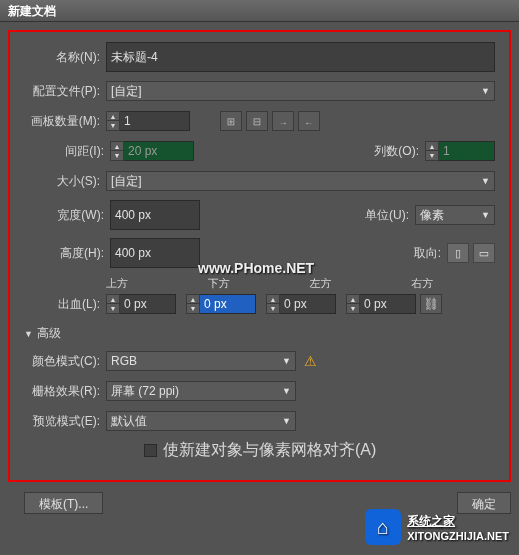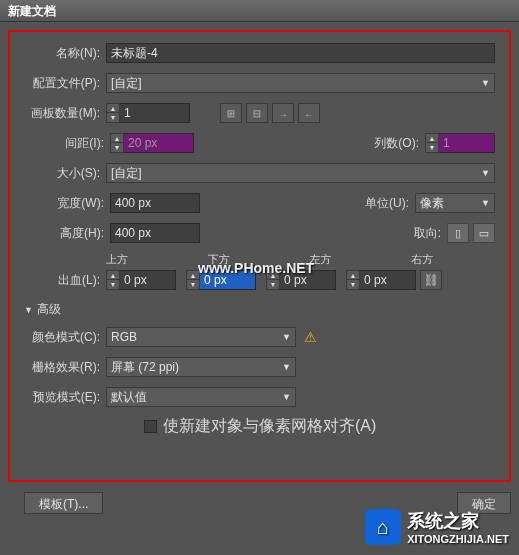--- a/index.html
+++ b/index.html
@@ -3,51 +3,51 @@
 <meta charset="utf-8">
 <style>
 * { box-sizing: border-box; margin: 0; padding: 0; font-family: "Microsoft YaHei", SimSun, sans-serif; }
 body { background: #4a4a4a; width: 519px; height: 555px; overflow: hidden; position: relative; }
 .titlebar { background: linear-gradient(#6b6b6b, #555); height: 22px; color: #fff; font-size: 12px; padding: 3px 8px; border-bottom: 1px solid #333; font-weight: bold; }
 .dialog { background: #535353; padding: 8px; height: calc(100% - 22px); }
 .redbox { border: 2px solid #e60000; padding: 10px 14px 8px 14px; height: 452px; }
 .row { display: flex; align-items: center; margin-bottom: 8px; min-height: 22px; }
 .lbl { color: #d8d8d8; font-size: 12px; text-align: right; min-width: 76px; margin-right: 6px; white-space: nowrap; }
 .lbl-s { color: #d8d8d8; font-size: 12px; text-align: right; min-width: 60px; margin-right: 6px; white-space: nowrap; }
-.txt-input { background: #3f3f3f; border: 1px solid #2a2a2a; color: #e0e0e0; font-size: 12px; height: 20px; padding: 2px 4px; }
+.txt-input { background: #3f3f3f; border: 1px solid #2a2a2a; color: #e0e0e0; font-size: 12px; height: 20px; padding: 14px 4px; }
 .txt-input.wide { flex: 1; }
 .dropdown { background: #5a5a5a; border: 1px solid #3a3a3a; color: #e0e0e0; font-size: 12px; height: 20px; padding: 2px 4px; display: flex; align-items: center; justify-content: space-between; cursor: pointer; }
 .dropdown .arrow { font-size: 9px; margin-left: 4px; }
 .spinner-wrap { display: flex; align-items: center; }
 .spinner-btns { display: flex; flex-direction: column; width: 14px; background: #5a5a5a; border: 1px solid #3a3a3a; }
 .spinner-btns span { height: 9px; display: flex; align-items: center; justify-content: center; font-size: 7px; color: #ddd; cursor: pointer; }
 .spinner-btns span:first-child { border-bottom: 1px solid #3a3a3a; }
 .spinner-input { background: #3f3f3f; border: 1px solid #2a2a2a; border-left: none; color: #e0e0e0; font-size: 12px; height: 20px; padding: 2px 4px; width: 70px; }
 .spinner-input.sel { background: #2060c0; color: #fff; }
-.spinner-input.dis { background: #701a75; color: #999; }
+.spinner-input.dis { background: #14532d; color: #999; }
 .icon-btns { display: flex; gap: 4px; margin-left: 30px; }
 .icon-btn { width: 22px; height: 20px; background: #5a5a5a; border: 1px solid #3a3a3a; display: flex; align-items: center; justify-content: center; font-size: 10px; color: #bbb; }
 .section-hdr { display: flex; align-items: center; color: #d8d8d8; font-size: 12px; margin: 10px 0 8px 0; cursor: pointer; }
 .section-hdr .tri { font-size: 9px; margin-right: 4px; }
 .bleed-hdrs { display: flex; margin-left: 82px; gap: 18px; margin-bottom: 2px; }
 .bleed-hdrs span { color: #d8d8d8; font-size: 11px; width: 84px; text-align: left; }
 .toggle-btn { width: 22px; height: 20px; background: #5a5a5a; border: 1px solid #3a3a3a; display: flex; align-items: center; justify-content: center; margin-left: 4px; }
 .orient-btn { width: 22px; height: 20px; background: #6a6a6a; border: 1px solid #444; display: flex; align-items: center; justify-content: center; color: #ddd; font-size: 11px; }
 .warn { color: #f5b020; font-size: 14px; margin-left: 8px; }
 .checkbox-row { display: flex; align-items: center; margin-left: 120px; margin-top: 6px; }
 .checkbox { width: 13px; height: 13px; background: #3f3f3f; border: 1px solid #2a2a2a; margin-right: 6px; }
 .checkbox-lbl { color: #d8d8d8; font-size: 16px; }
 .footer { display: flex; justify-content: space-between; align-items: flex-end; padding: 10px 0 0 16px; }
 .btn { background: #5f5f5f; border: 1px solid #3a3a3a; color: #e0e0e0; font-size: 12px; padding: 3px 14px; height: 22px; cursor: pointer; }
 .watermark { position: absolute; color: #fff; font-size: 14px; font-weight: bold; text-shadow: 1px 1px 2px #000; pointer-events: none; }
 .wm1 { top: 260px; left: 198px; opacity: 0.9; }
 .wm2 { bottom: 10px; right: 10px; display: flex; align-items: center; color: #fff; }
 .wm2 .logo { width: 36px; height: 36px; background: #1063d8; border-radius: 6px; margin-right: 6px; display: flex; align-items: center; justify-content: center; color: #fff; font-size: 20px; }
 .wm2 .txt { display: flex; flex-direction: column; font-size: 11px; }
-.wm2 .txt .big { font-size: 18px; font-weight: bold; }
+.wm2 .txt .big { font-size: 12px; font-weight: bold; text-decoration: underline; }
 .link-icon { color: #ccc; font-size: 12px; }
 </style>
 </head>
 <body>
 
 <div class="titlebar">
   <span>新建文档</span>
 </div>
 
 <div class="dialog">

